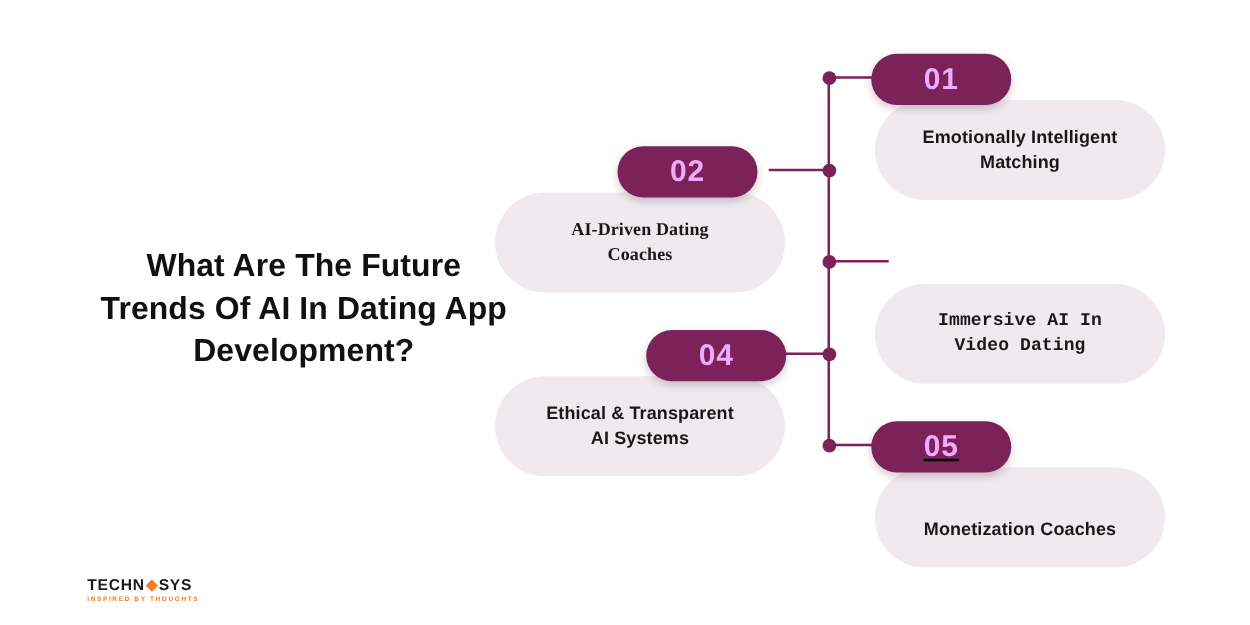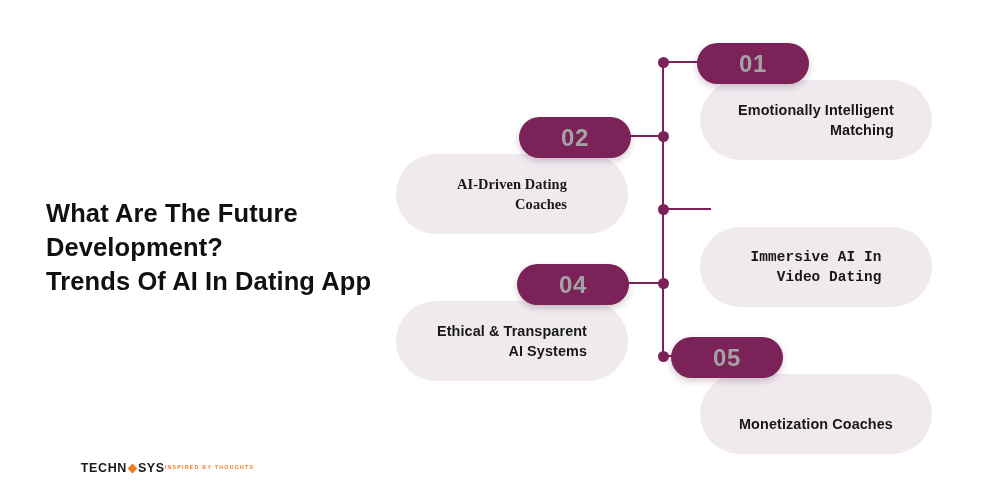--- a/index.html
+++ b/index.html
@@ -16,23 +16,24 @@
   }
 
   #infographic {
     position: absolute;
     inset: 0;
   }
 
   
   .title-block {
     position: absolute;
-    left: 46px;
+    left: 56px;
     top: 196px;
     width: 374px;
+    text-align: center;
   }
   .title-line {
     display: block;
     font-size: 25.5px;
     font-weight: bold;
     color: #111111;
     line-height: 34px;
     letter-spacing: 0.1px;
     white-space: nowrap;
   }
@@ -65,21 +66,21 @@
   .node-arm.left  { width: 48px; }
 
   
   .card {
     position: absolute;
     background: #F0EAEF;
     border-radius: 42px;
     display: flex;
     align-items: center;
     justify-content: center;
-    text-align: right;
+    text-align: center;
     box-sizing: border-box;
   }
   .card-text {
     font-size: 14.4px;
     font-weight: bold;
     color: #181818;
     line-height: 20px;
     letter-spacing: 0.1px;
     padding: 0 22px;
   }
@@ -90,21 +91,21 @@
     height: 41px;
     width: 112px;
     background: #7B2259;
     border-radius: 21px;
     display: flex;
     align-items: center;
     justify-content: center;
     box-shadow: 0 3px 7px rgba(60,10,40,0.22);
   }
   .badge-num {
-    color: #a3a3a3;
+    color: #f0abfc;
     font-size: 24px;
     font-weight: bold;
     letter-spacing: 0.6px;
     line-height: 1;
   }
 
   
   .logo {
     position: absolute;
     left: 30px;
@@ -128,23 +129,23 @@
   .logo-dev::before {
     content: "";
     position: absolute;
     left: 0;
     top: 0;
     width: 5px;
     height: 5px;
     background: #F47B20;
   }
   .logo-right {
-    margin-left: 17px;
-    display: flex;
-    flex-direction: row;
+    margin-left: 6px;
+    display: flex;
+    flex-direction: column;
   }
   .logo-word {
     display: flex;
     align-items: center;
     font-size: 12.5px;
     font-weight: bold;
     color: #1A1A1A;
     letter-spacing: 0.6px;
     line-height: 13px;
   }
@@ -165,22 +166,22 @@
     margin-top: 1px;
   }
 </style>
 </head>
 <body>
 
 <div id="infographic">
 
   <div class="title-block">
     <span class="title-line">What Are The Future</span>
+    <span class="title-line">Trends Of AI In Dating App</span>
     <span class="title-line">Development?</span>
-    <span class="title-line">Trends Of AI In Dating App</span>
   </div>
 
   <div class="spine"></div>
 
   <div class="node-arm right" style="top:62px;"></div>
   <div class="node-arm left" style="top:136px; left:615px;"></div>
   <div class="node-arm right" style="top:209px;"></div>
   <div class="node-arm left" style="top:283px; left:615px;"></div>
   <div class="node-arm right" style="top:356px;"></div>
 
@@ -199,21 +200,21 @@
   <div class="badge" style="left:697px; top:43px;">
     <span class="badge-num">01</span>
   </div>
 
   <div class="card" style="left:396px; top:154px; width:232px; height:80px;font-family:Liberation Serif, serif;">
     <div class="card-text">
       <span>AI-Driven Dating</span><br>
       <span>Coaches</span>
     </div>
   </div>
-  <div class="badge" style="left:519px; top:117px;">
+  <div class="badge" style="left:494px; top:117px;">
     <span class="badge-num">02</span>
   </div>
 
   <div class="card" style="left:700px; top:227px; width:232px; height:80px;font-family:Liberation Mono, monospace;">
     <div class="card-text">
       <span>Immersive AI In</span><br>
       <span>Video Dating</span>
     </div>
   </div>
 
@@ -226,21 +227,21 @@
   <div class="badge" style="left:517px; top:264px;">
     <span class="badge-num">04</span>
   </div>
 
   <div class="card" style="left:700px; top:374px; width:232px; height:80px;">
     <div class="card-text">
       <br>
       <span>Monetization Coaches</span>
     </div>
   </div>
-  <div class="badge" style="left:671px; top:337px;">
+  <div class="badge" style="left:697px; top:337px;text-decoration:underline;">
     <span class="badge-num">05</span>
   </div>
 
   <div class="logo">
     <div class="logo-dev">DEV</div>
     <div class="logo-right">
       <div class="logo-word">
         <span>TECHN</span>
         <span class="logo-diamond"></span>
         <span>SYS</span>

